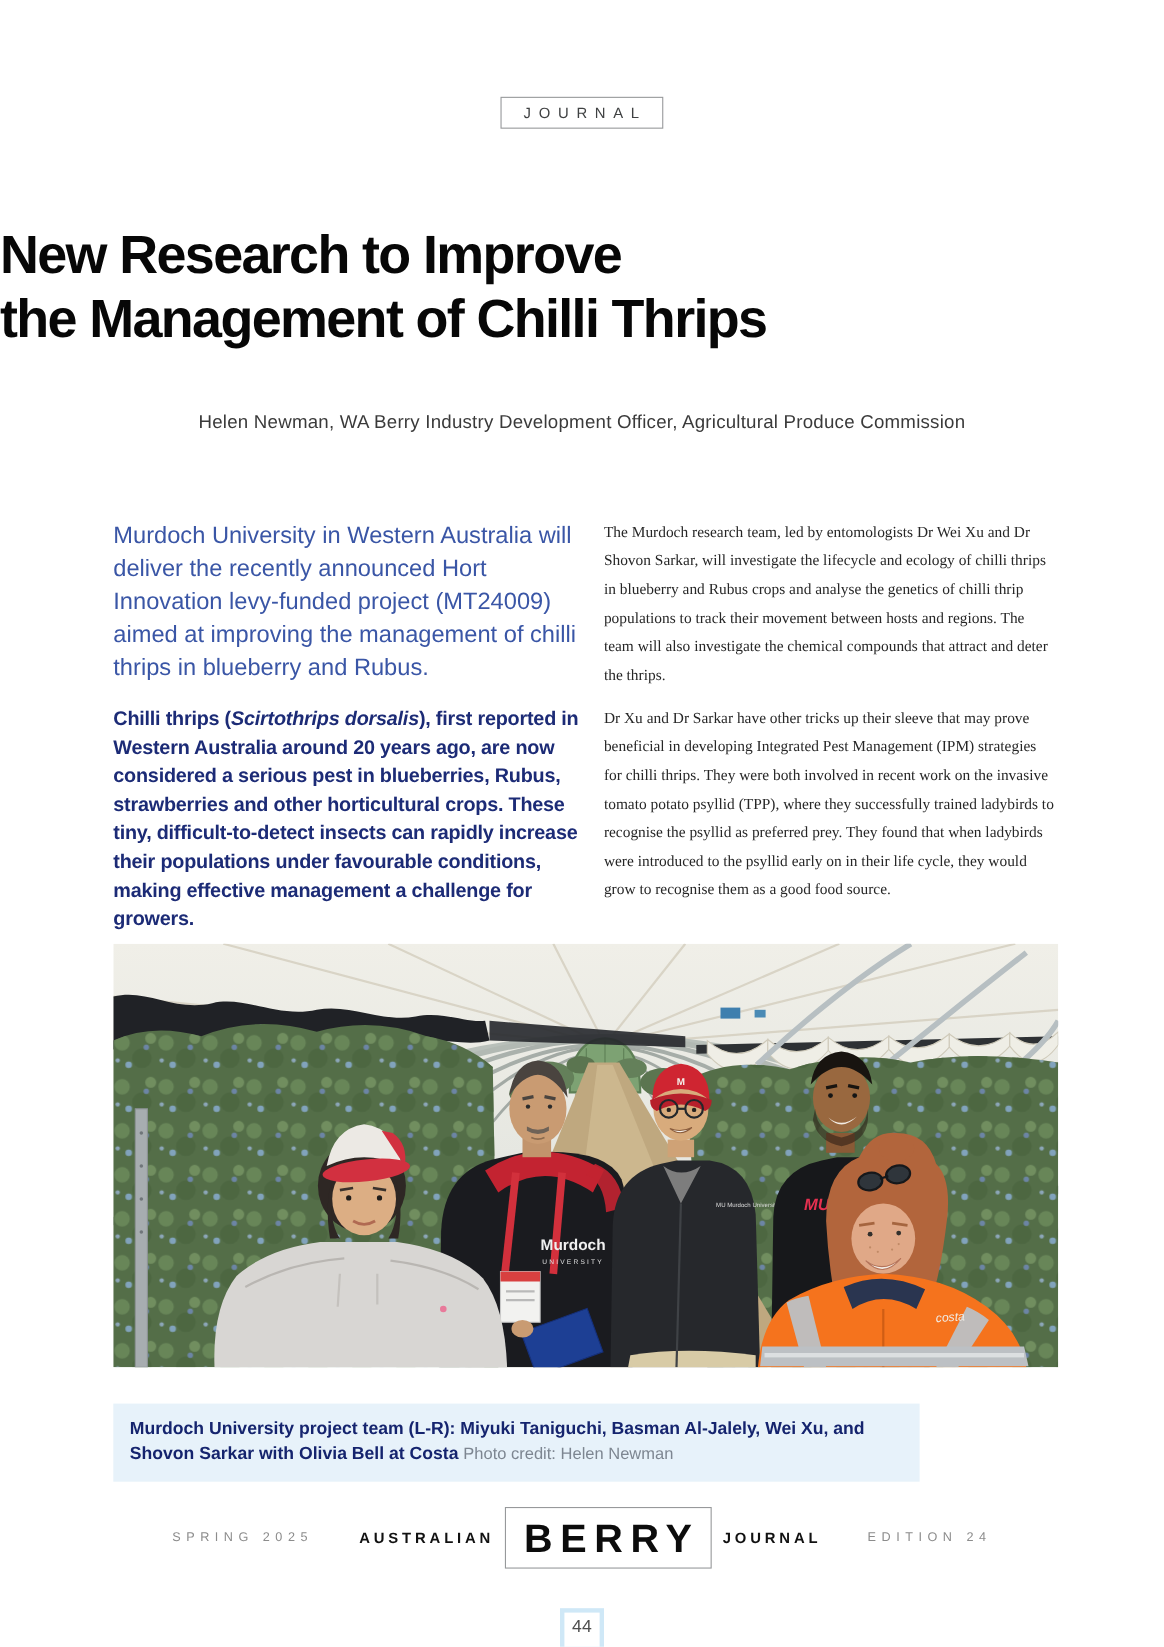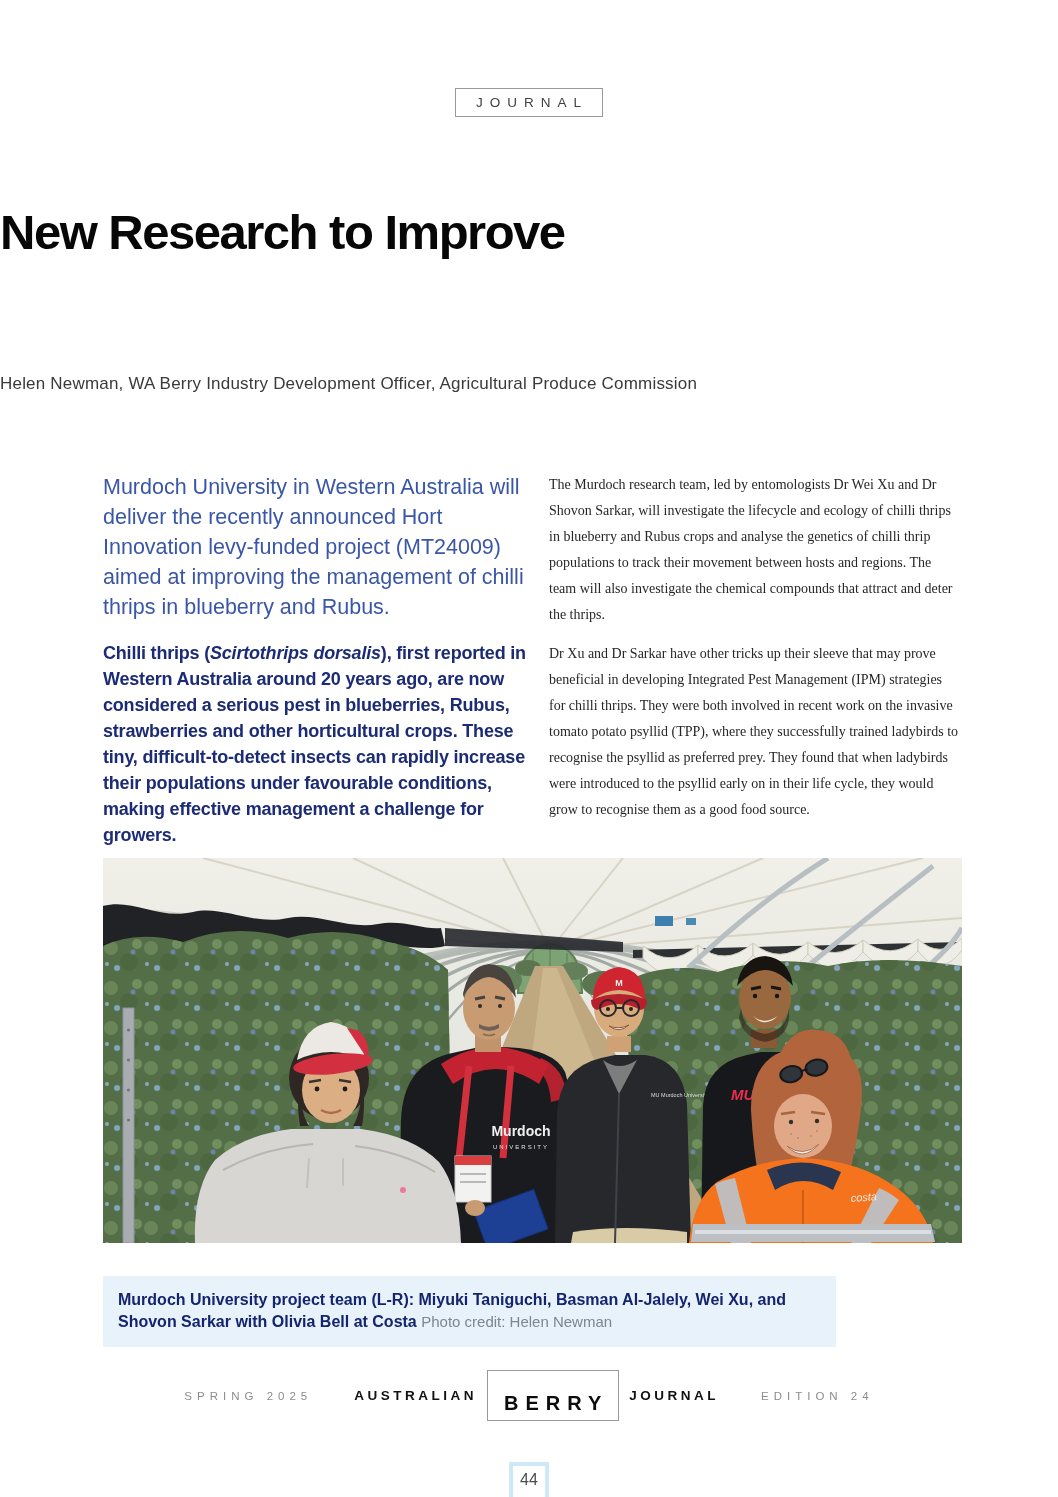--- a/index.html
+++ b/index.html
@@ -14,21 +14,21 @@
     font-size:13.5px;letter-spacing:7px;color:#3f4142;white-space:nowrap;
   }
   
   .article-title{
     position:absolute;top:170px;left:0;width:100%;text-align:left;
     font-weight:bold;font-size:49px;line-height:58px;color:#070707;
     letter-spacing:-1.5px;
   }
   
   .byline{
-    position:absolute;top:374px;left:0;width:100%;
+    position:absolute;top:374px;left:0;width:100%;text-align:center;
     font-size:17px;color:#3a3a3a;font-weight:normal;letter-spacing:.2px;
   }
   
   .columns{
     position:absolute;top:440px;left:103px;width:858px;
     display:flex;gap:18px;margin-top:32px;
   }
   .col-left{width:428px;flex:0 0 428px;}
   .col-right{width:412px;flex:0 0 412px;}
   .intro-para{
@@ -62,41 +62,41 @@
   }
   .footer-season,.footer-edition{
     font-size:11.5px;letter-spacing:5px;color:#8c8c8c;white-space:nowrap;
   }
   .footer-season{margin-right:42px;text-align:center;}
   .footer-edition{margin-left:42px;}
   .brand-word{
     font-size:13.5px;font-weight:bold;letter-spacing:3.5px;color:#111;white-space:nowrap;
   }
   .berry-box{
-    border:1.5px solid #97999b;margin:0 10px;padding:21px 10px 5px 16px;
-    font-size:20px;font-weight:bold;letter-spacing:7px;color:#0c0c0c;white-space:nowrap;
+    border:1.5px solid #97999b;margin:0 10px;padding:7px 10px 5px 16px;
+    font-size:36px;font-weight:bold;letter-spacing:7px;color:#0c0c0c;white-space:nowrap;
   }
   
   .page-number-box{
     position:absolute;top:1462px;left:50%;transform:translateX(-50%);
     background:#cfe8f7;padding:4px 4px 8px 4px;
   }
   .page-number-inner{
     background:#ffffff;padding:5px 7px 10px 7px;
     font-size:16px;color:#4f4f4f;text-align:center;
   }
 </style>
 </head>
 <body>
 
 <div class="industry-tag">JOURNAL</div>
 
 <h1 class="article-title">
   <span>New Research to Improve</span><br>
-  <br>
+  <span>the Management of Chilli Thrips</span><br>
 </h1>
 
 <div class="byline">Helen Newman, WA Berry Industry Development Officer, Agricultural Produce Commission</div>
 
 <div class="columns">
   <div class="col-left">
     <p class="intro-para">Murdoch University in Western Australia will deliver the recently announced Hort Innovation levy-funded project (MT24009) aimed at improving the management of chilli thrips in blueberry and Rubus.</p>
     <p class="lead-para"><span>Chilli thrips (</span><span class="species">Scirtothrips dorsalis</span><span>), first reported in Western Australia around 20 years ago, are now considered a serious pest in blueberries, Rubus, strawberries and other horticultural crops. These tiny, difficult-to-detect insects can rapidly increase their populations under favourable conditions, making effective management a challenge for growers.</span></p>
   </div>
   <div class="col-right">

